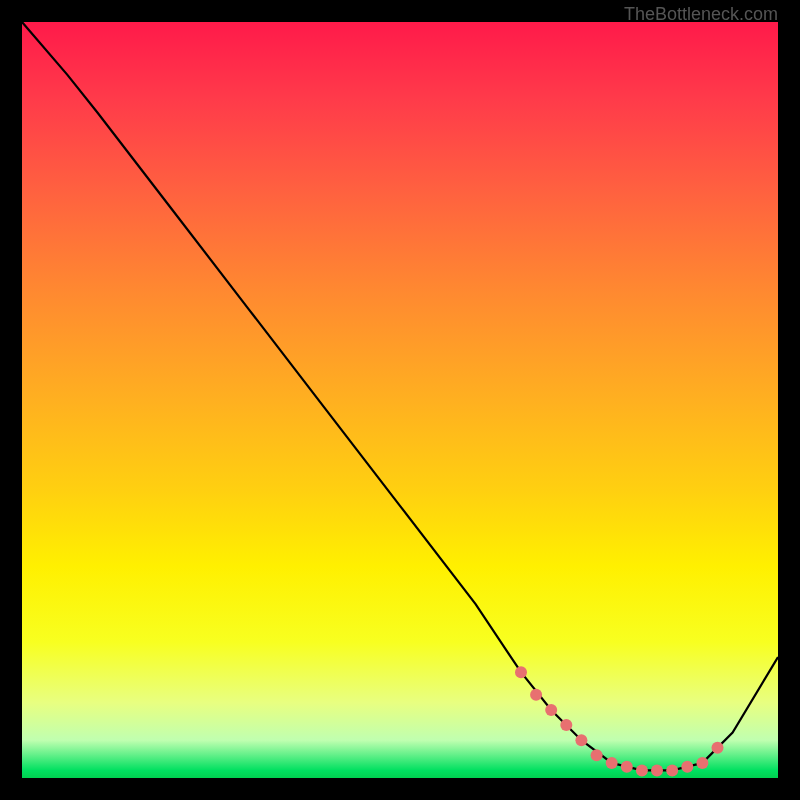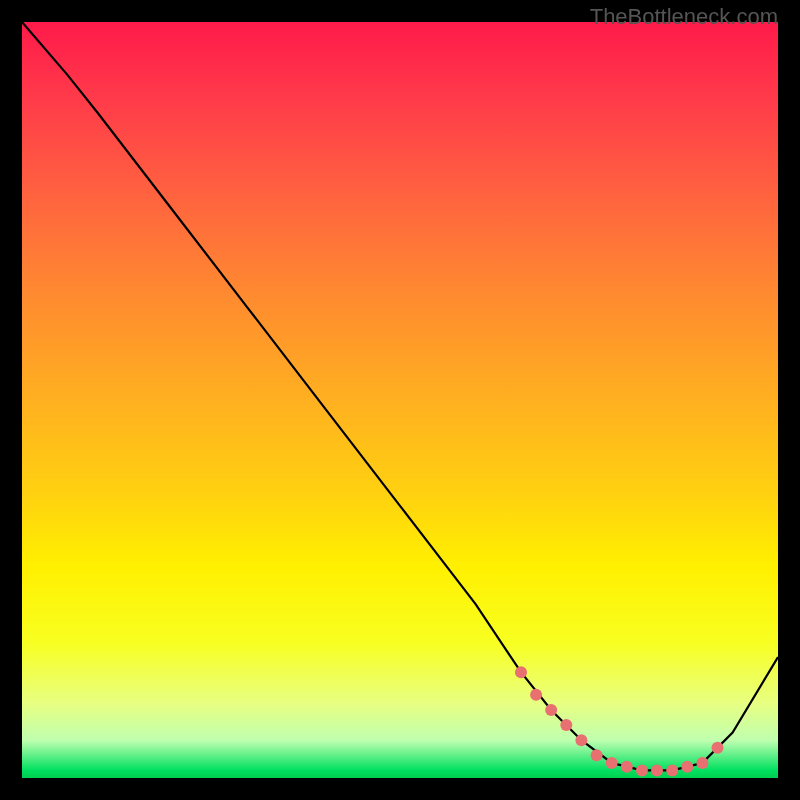--- a/index.html
+++ b/index.html
@@ -9,21 +9,21 @@
     background: #000;
     position: relative;
     font-family: Arial, sans-serif;
     overflow: hidden;
   }
   .watermark {
     position: absolute;
     top: 4px;
     right: 22px;
     color: #555;
-    font-size: 22px;
+    font-size: 18px;
     font-weight: 500;
     z-index: 10;
   }
   .plot-area {
     position: absolute;
     left: 22px;
     top: 22px;
     width: 756px;
     height: 756px;
     background: linear-gradient(to bottom,

